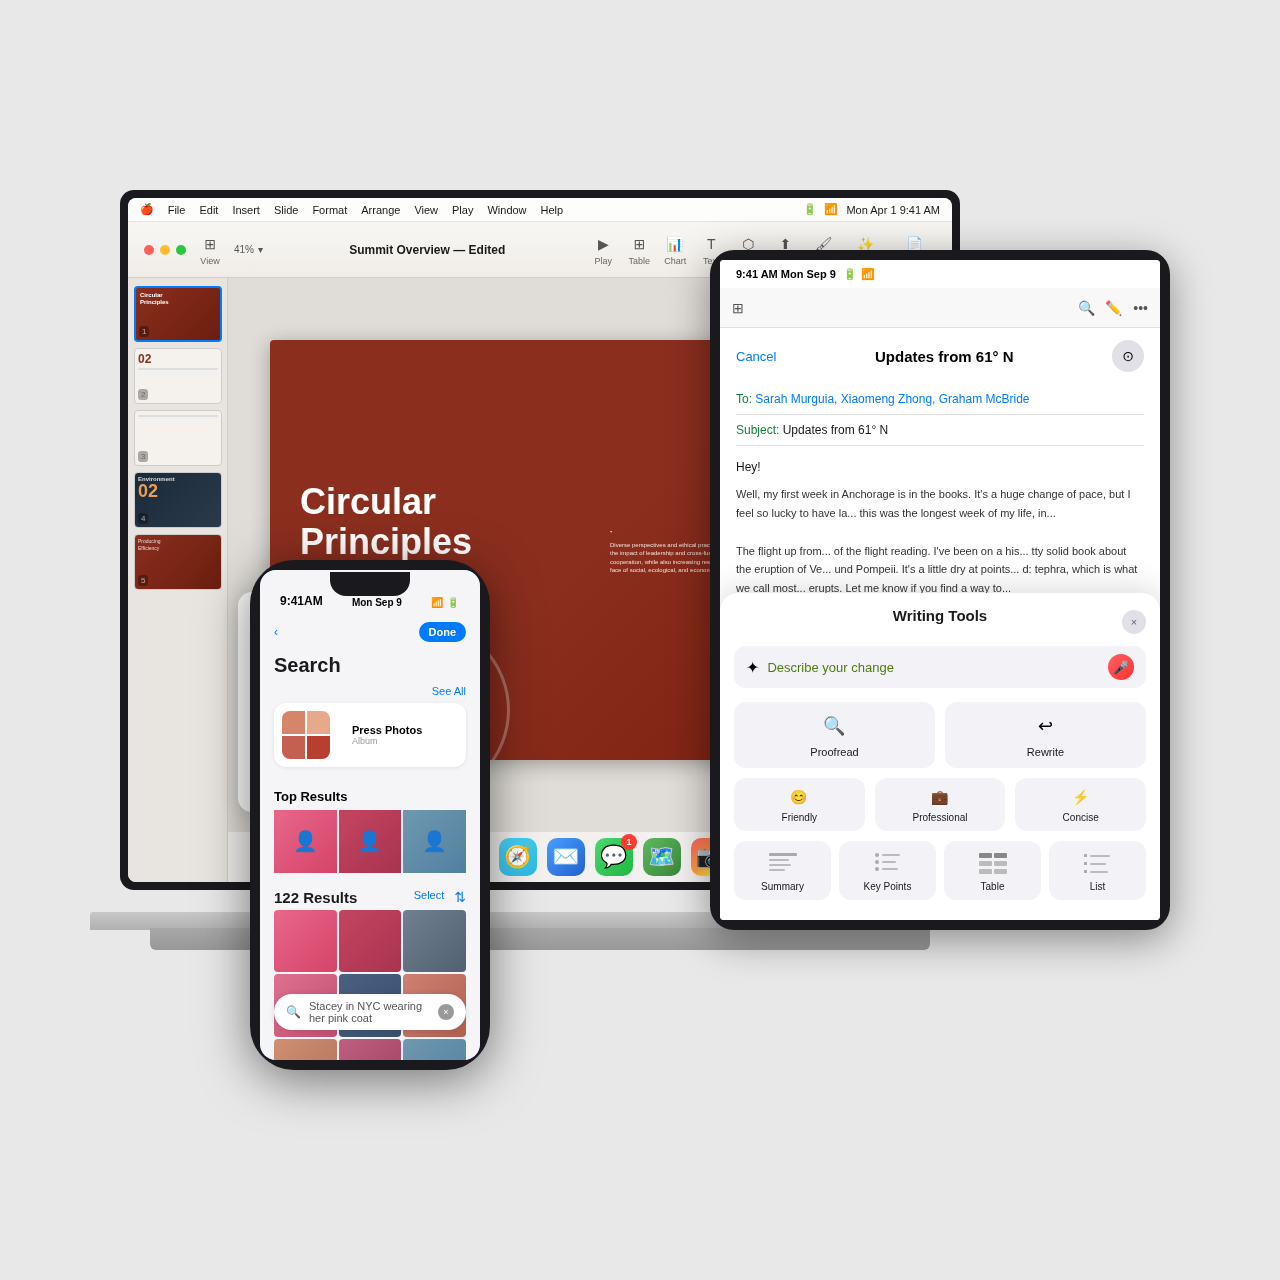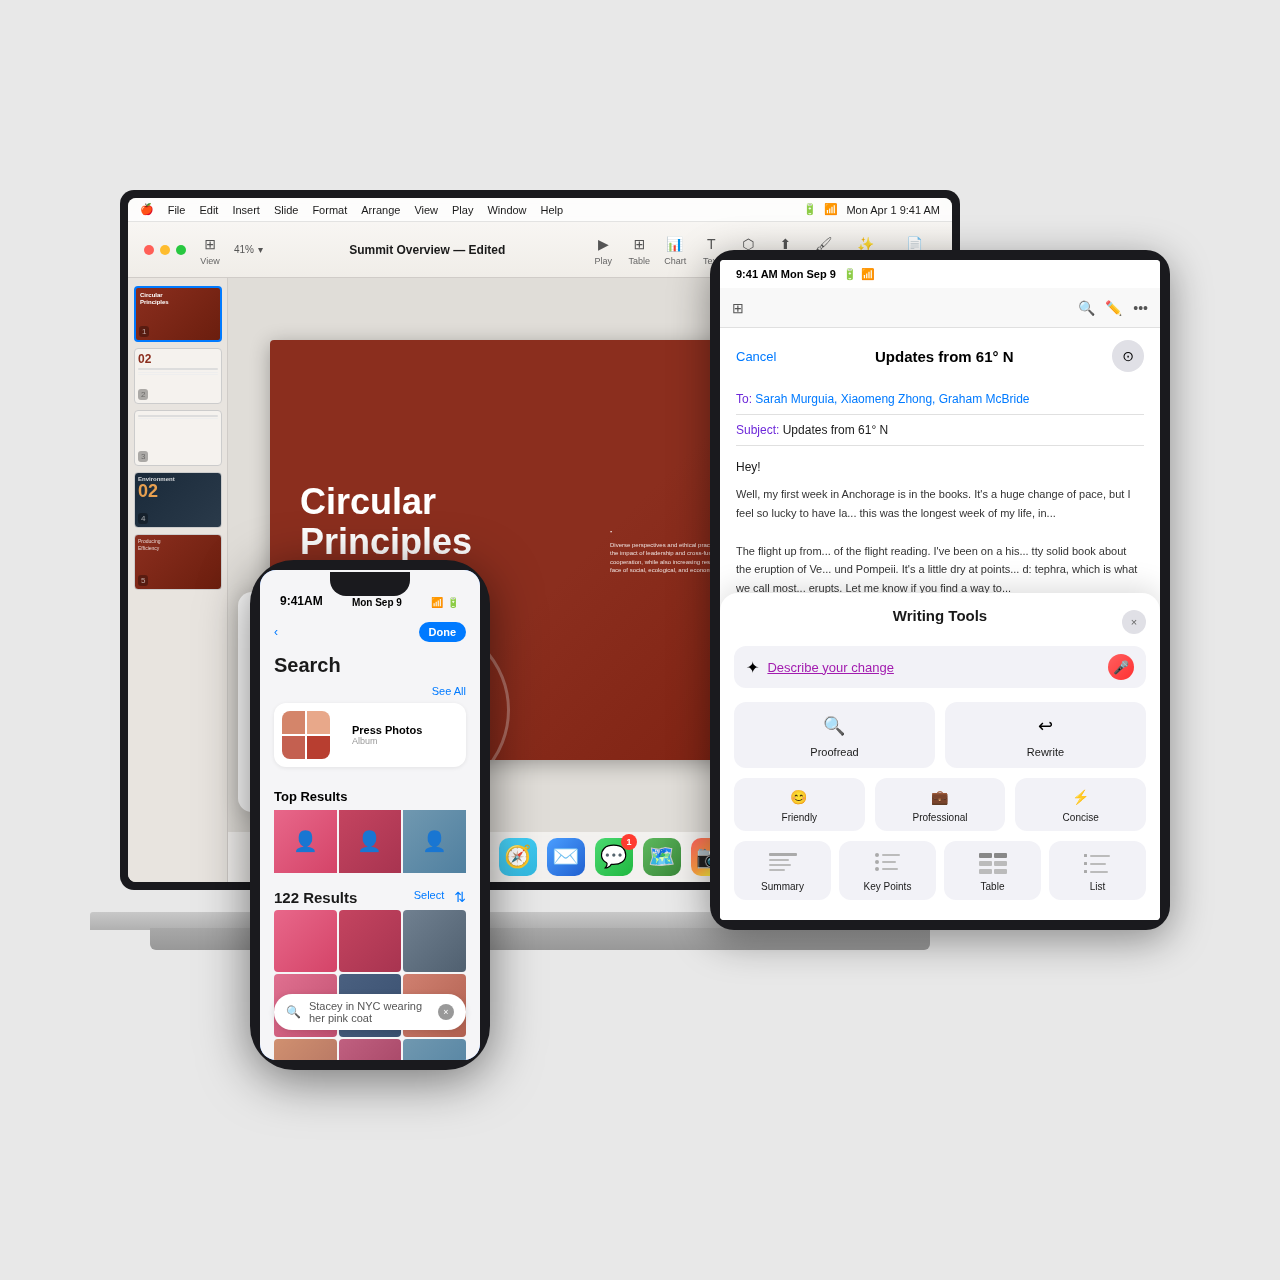--- a/index.html
+++ b/index.html
@@ -263,25 +263,24 @@
       align-items: center;
       background: #f2f2f7;
       border-radius: 12px;
       padding: 8px 12px;
       gap: 8px;
       margin-bottom: 14px;
     }
     .wt-search-input {
       flex: 1;
       font-size: 13px;
-      color: #a21caf;
+      color: #4d7c0f;
       background: none;
       border: none;
       outline: none;
-      text-decoration: underline;
     }
     .wt-buttons-row {
       display: flex;
       gap: 10px;
       margin-bottom: 10px;
     }
     .wt-btn {
       flex: 1;
       display: flex;
       flex-direction: column;
@@ -370,21 +369,21 @@
       margin-bottom: 12px;
     }
     .compose-cancel { color: #007AFF; font-size: 13px; cursor: pointer; }
     .compose-title { font-size: 15px; font-weight: 600; }
     .compose-field {
       border-bottom: 1px solid #e0e0e0;
       padding: 8px 0;
       font-size: 12px;
       color: #333;
     }
-    .compose-field span { color: #6d28d9; }
+    .compose-field span { color: #15803d; }
     .compose-label { color: #999; }
     .compose-body {
       margin-top: 12px;
       font-size: 12px;
       line-height: 1.6;
       color: #1a1a1a;
     }
     .compose-body .greeting { margin-bottom: 8px; }
     .compose-body .body-text {
       color: #333;

